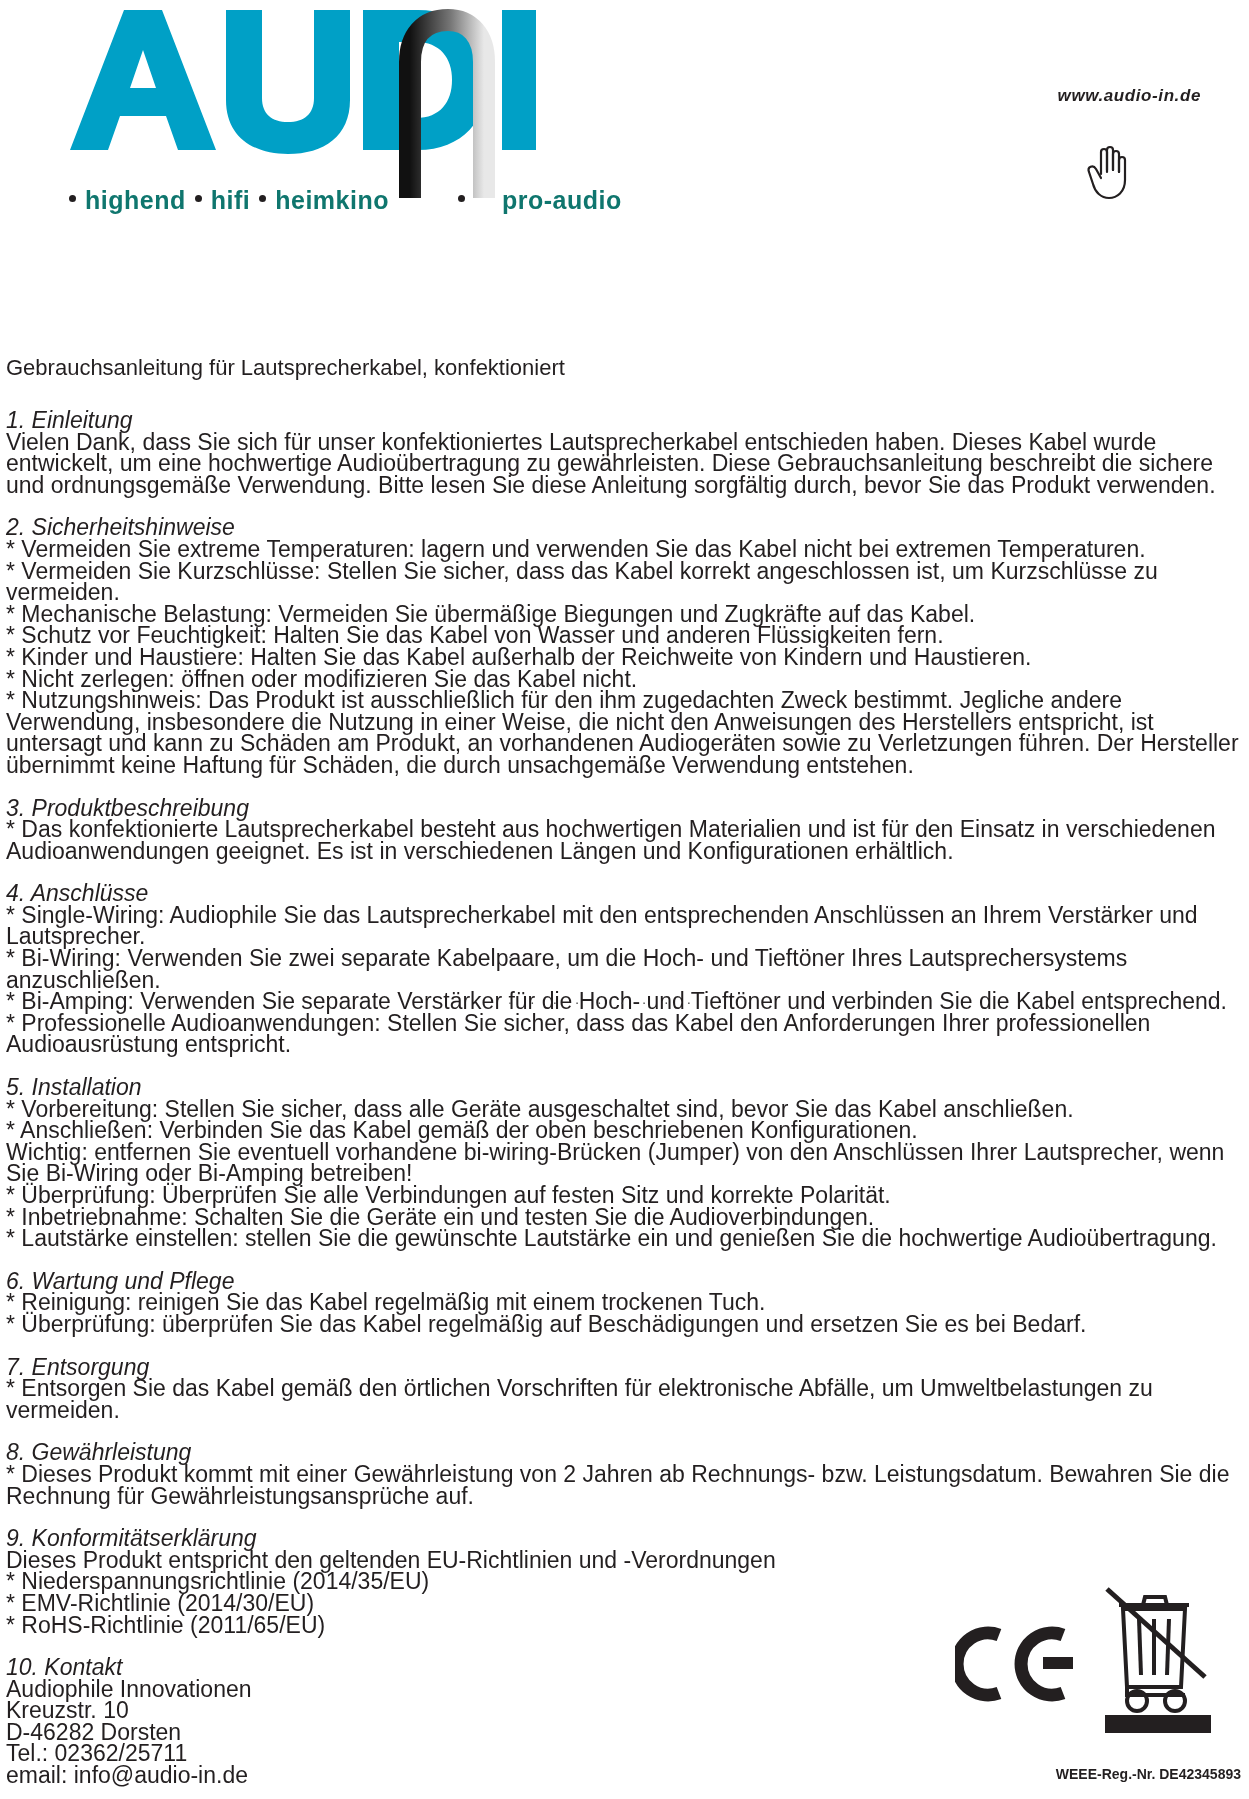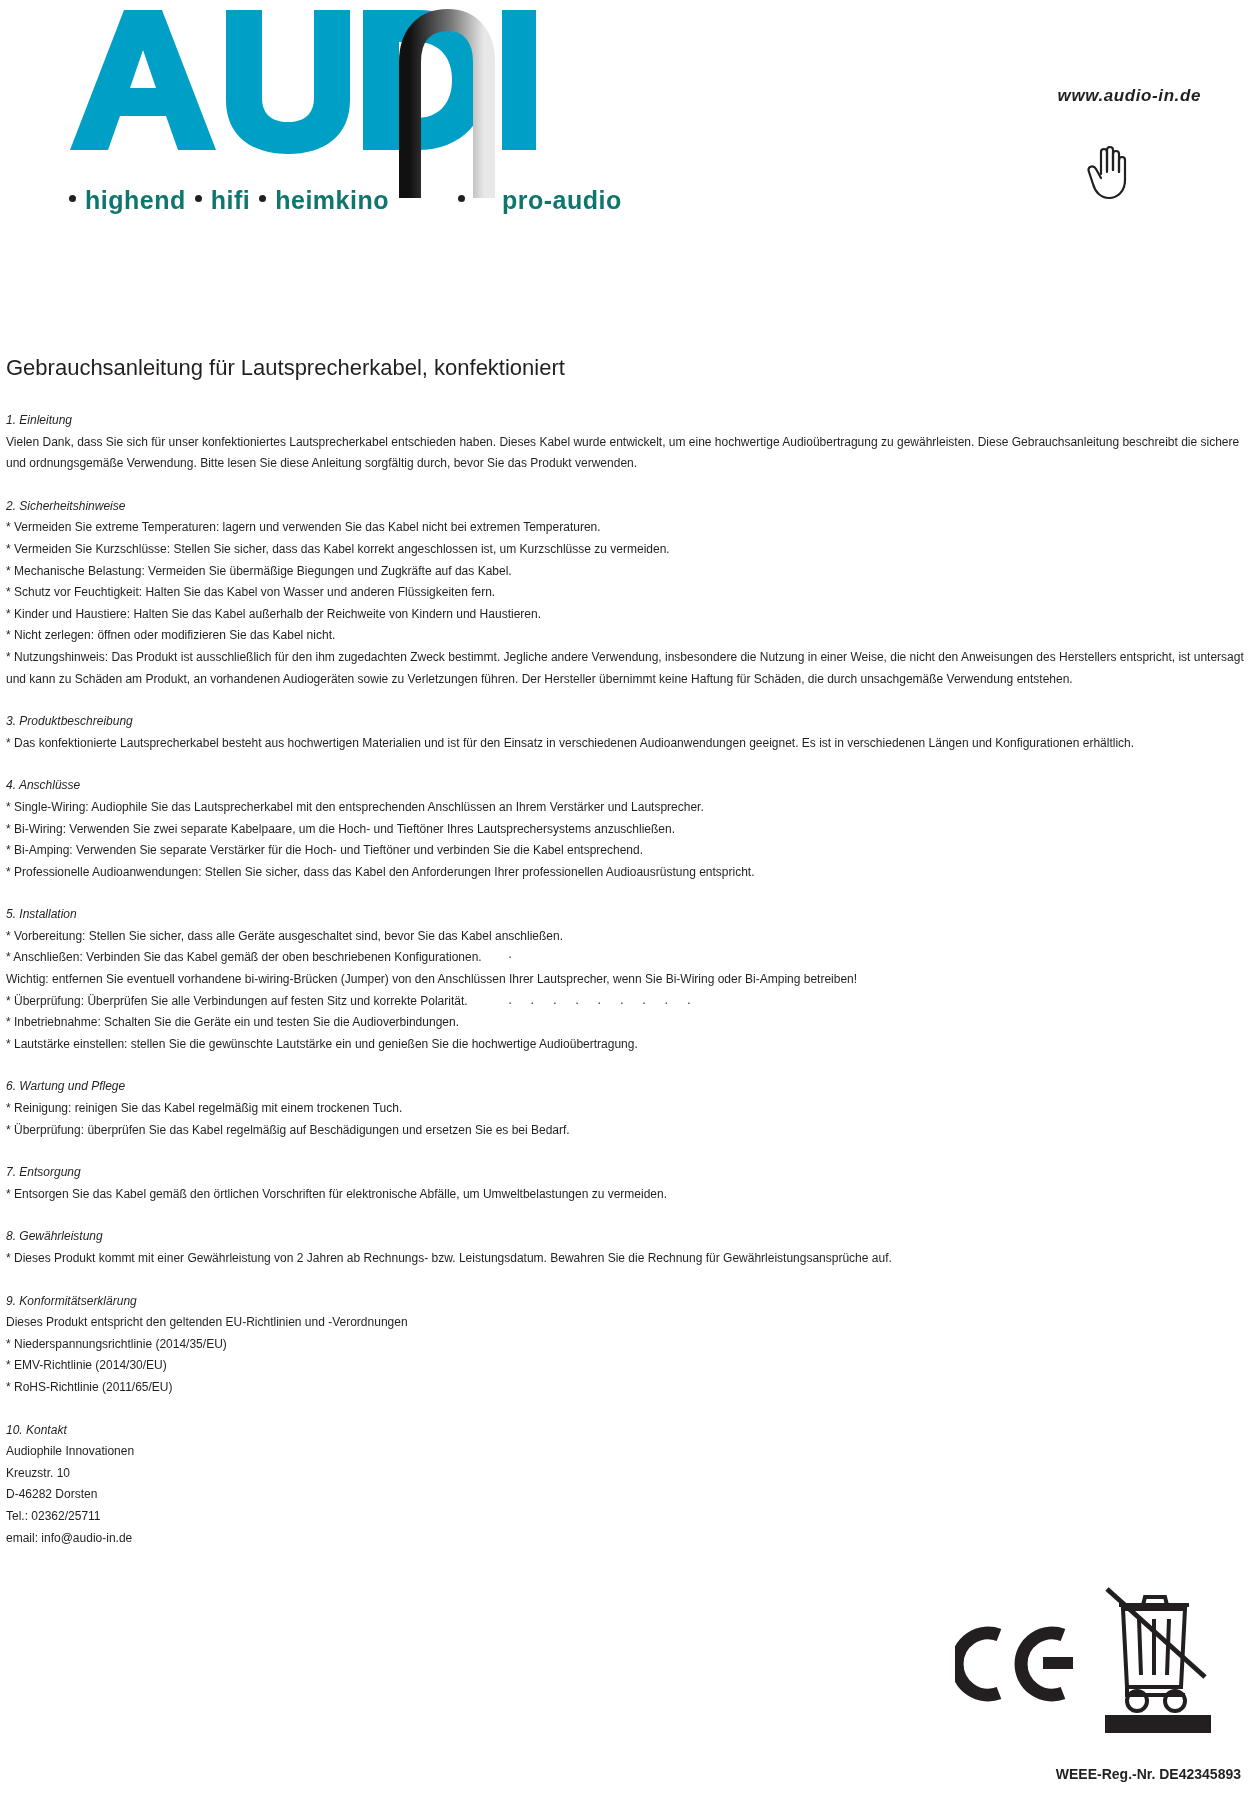--- a/index.html
+++ b/index.html
@@ -81,21 +81,21 @@
     top: 355px;
     font-size: 22px;
     color: #231f20;
     text-align: right;
   }
   .content {
     position: absolute;
     left: 6px;
     top: 410px;
     width: 1240px;
-    font-size: 12px;
+    font-size: 23px;
     line-height: 21.6px;
     color: #231f20;
   }
   .sec-head {
     font-style: italic;
     margin-top: 0;
   }
   .block { margin-bottom: 0; }
   .spacer { height: 21px; }
   .para { margin: 0; }

